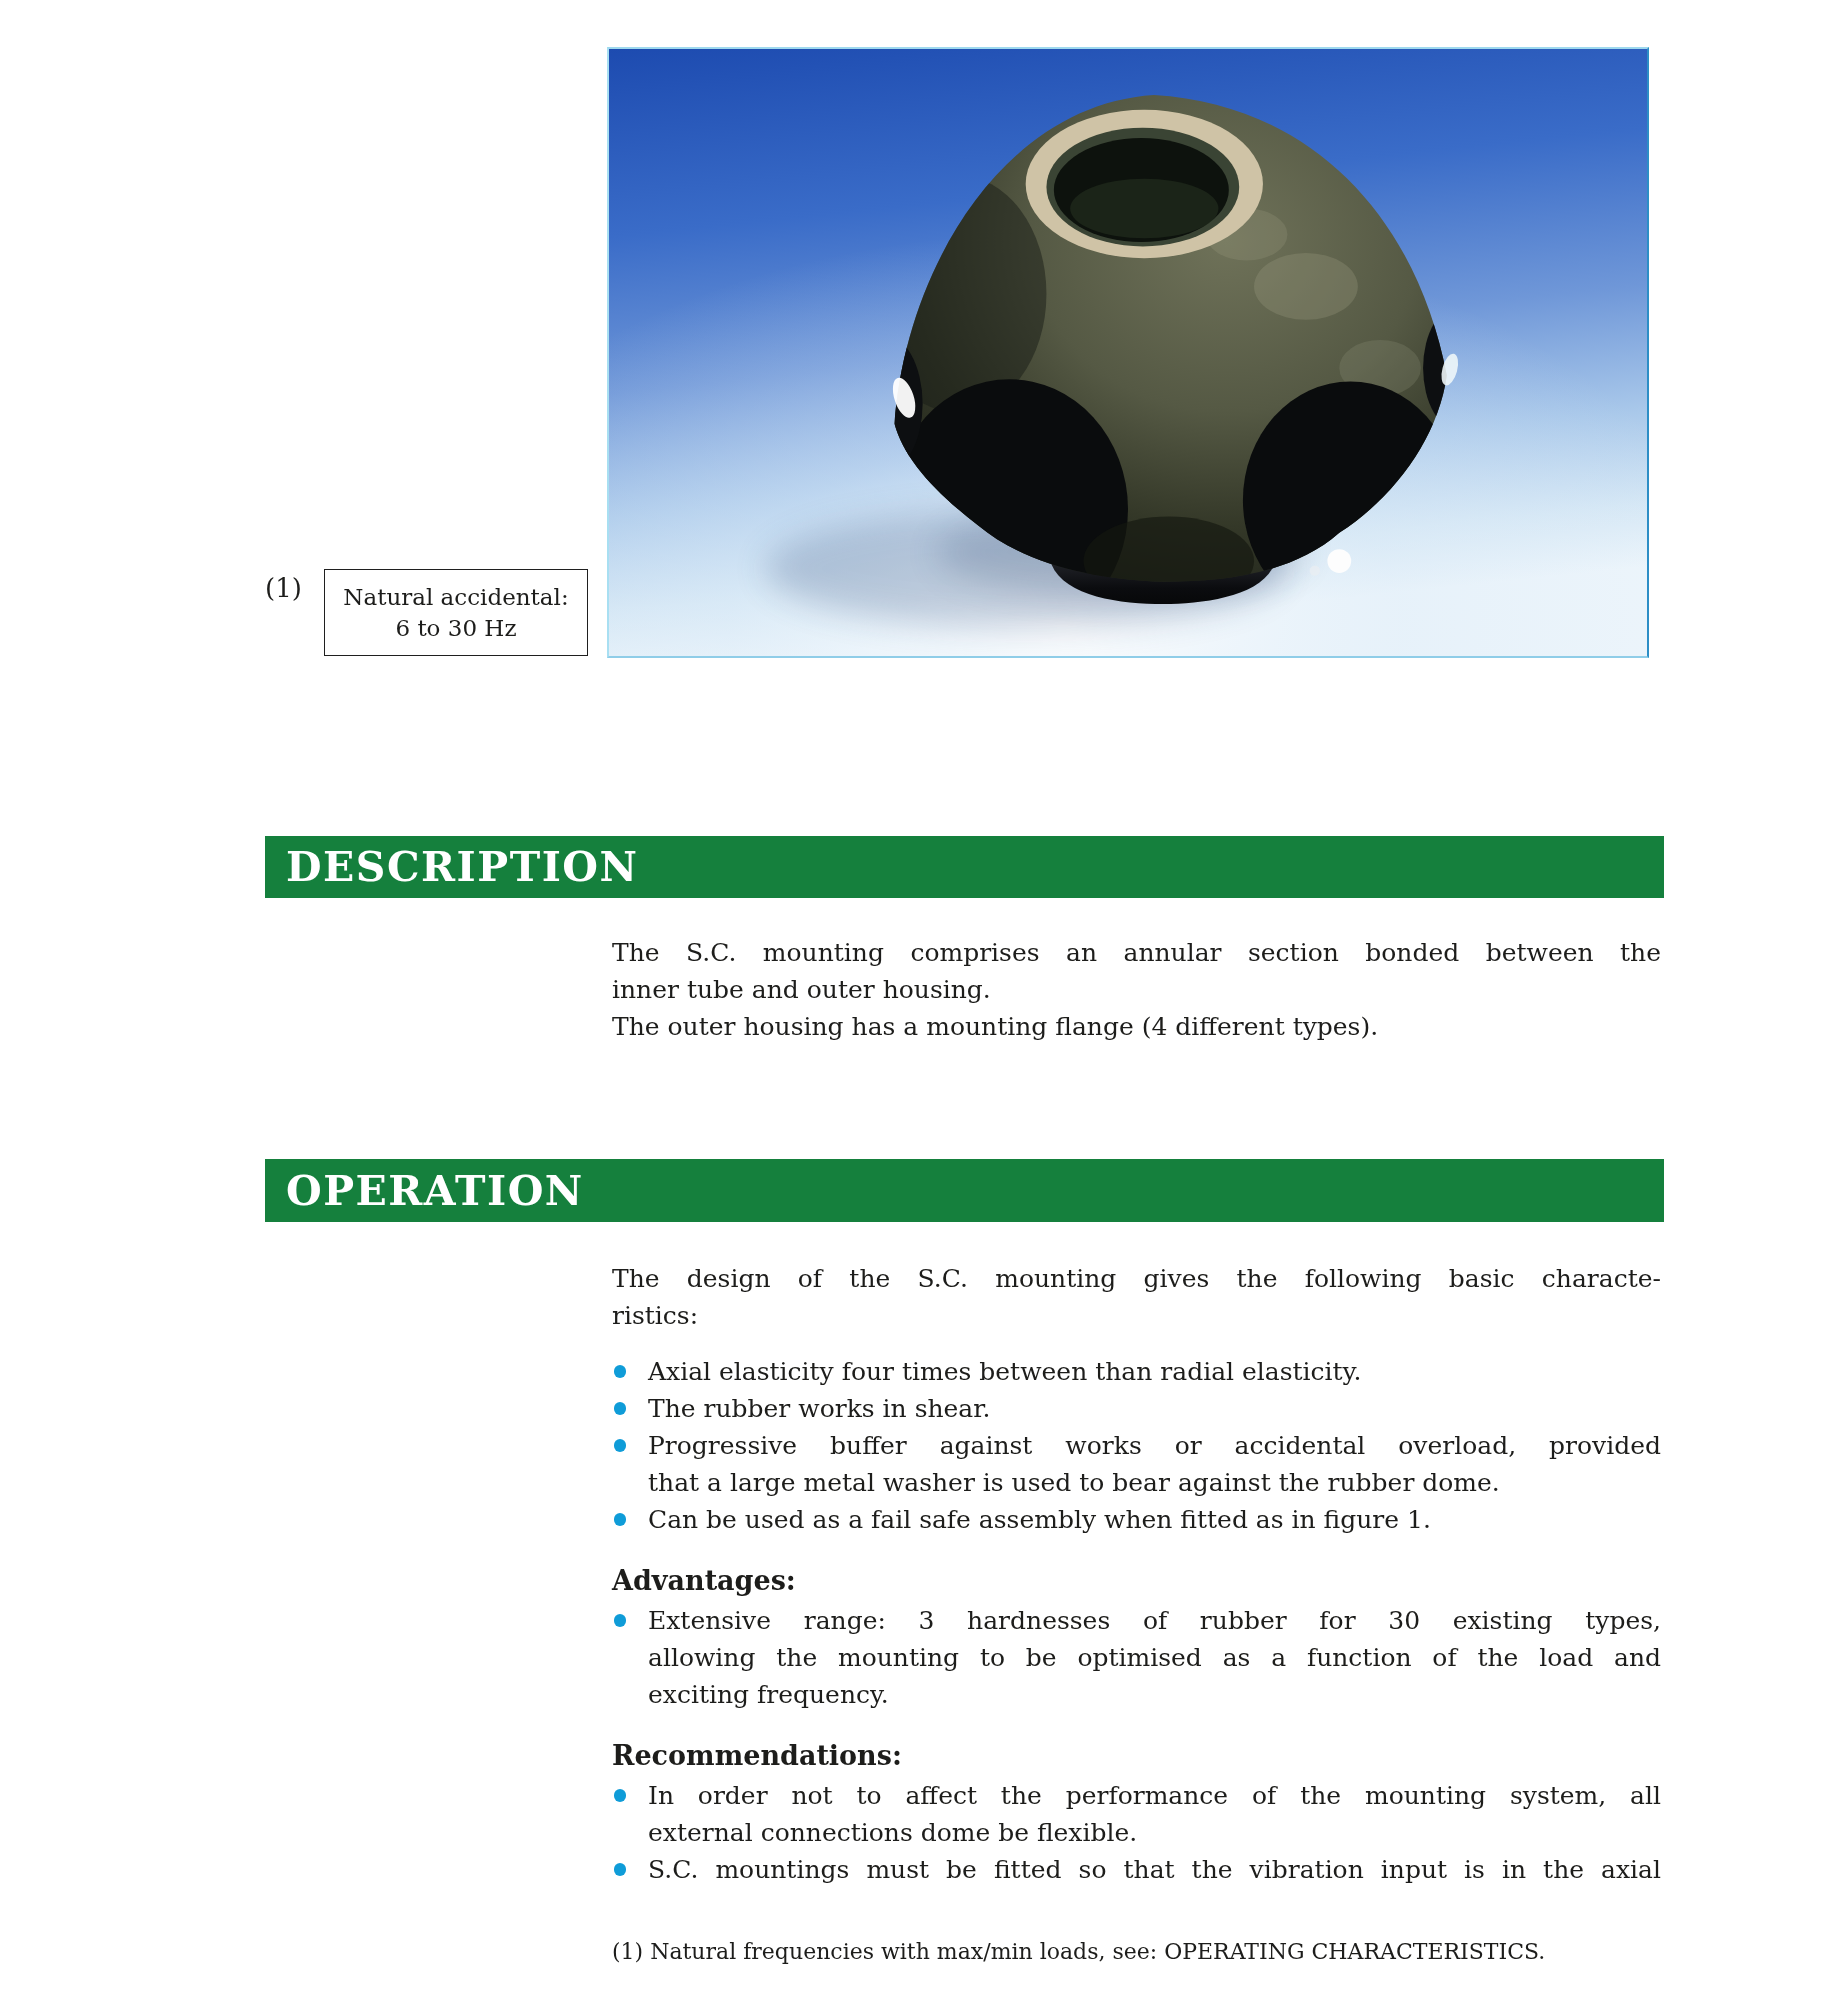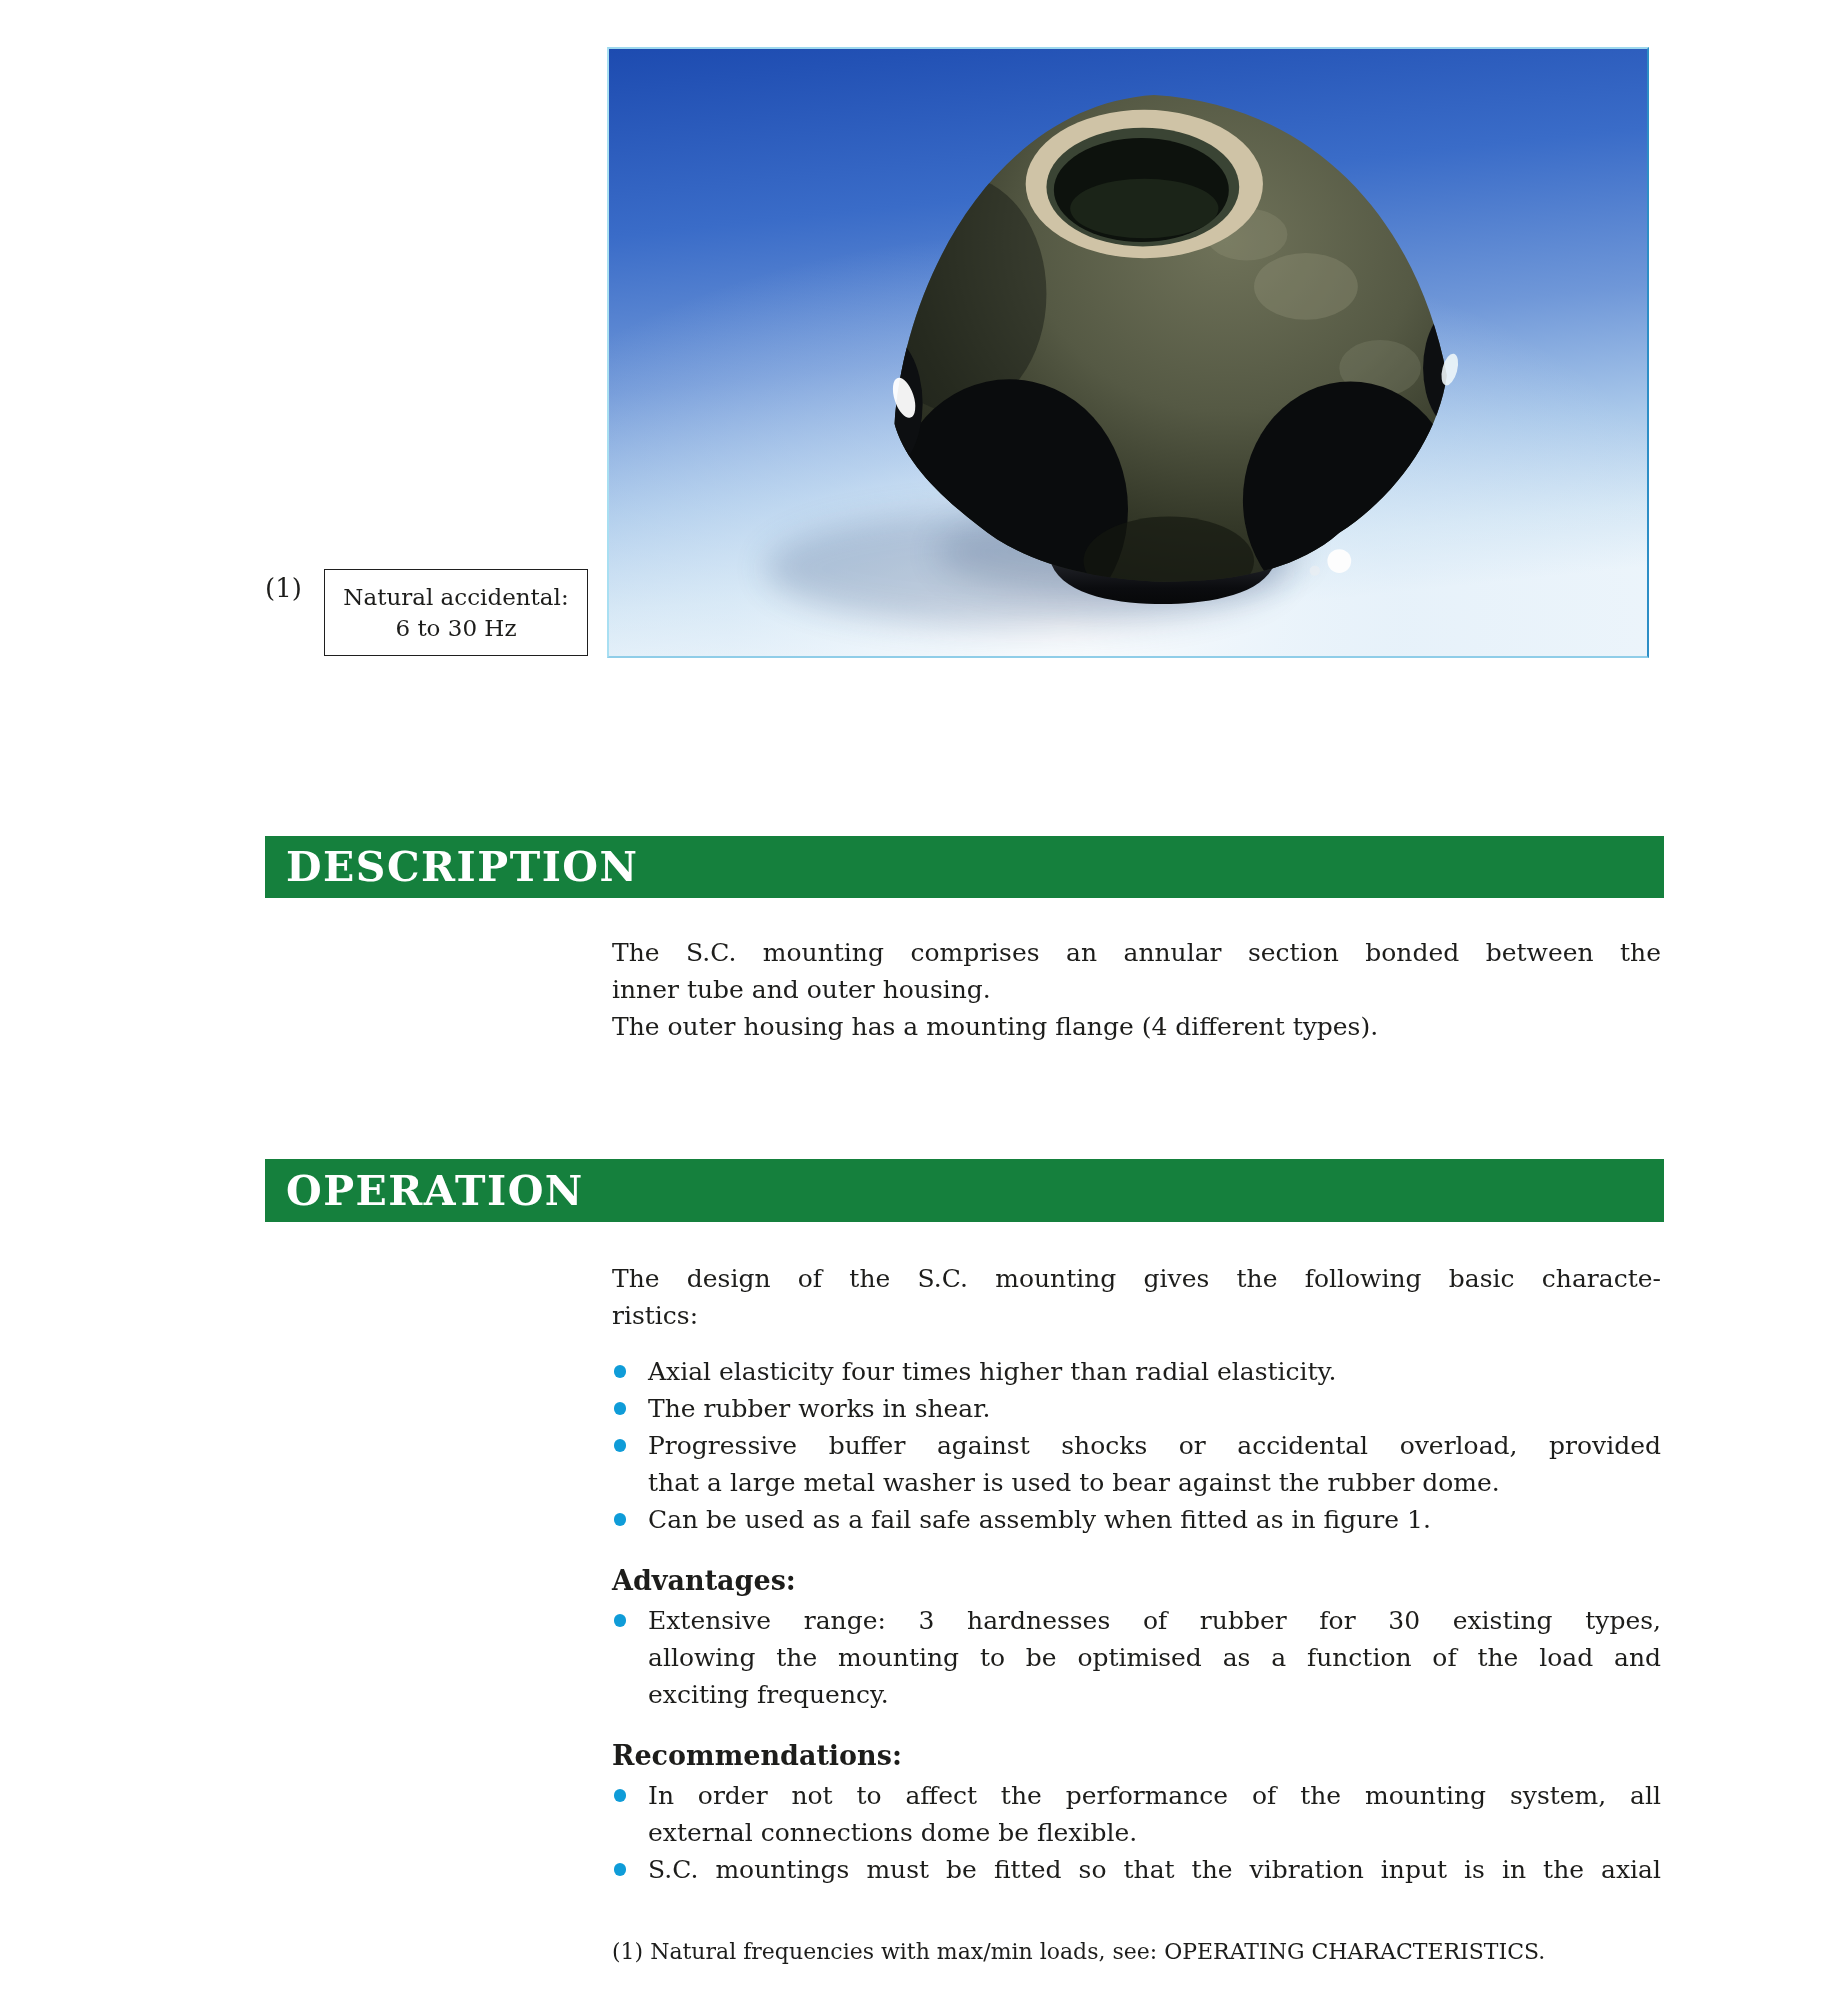--- a/index.html
+++ b/index.html
@@ -168,33 +168,33 @@
 </div>
 <div class="body-block" id="op-body">
   <div>
       <div class="tline just">The design of the S.C. mounting gives the following basic characte-</div>
       <div class="tline">ristics:</div>
     </div>
   <div class="bullet-list">
       <div class="bullet-item">
         <span class="dot"></span>
         <div>
-          <div class="tline">Axial elasticity four times higher than radial elasticity.</div>
+          <div class="tline">Axial elasticity four times between than radial elasticity.</div>
         </div>
       </div>
       <div class="bullet-item">
         <span class="dot"></span>
         <div>
           <div class="tline">The rubber works in shear.</div>
         </div>
       </div>
       <div class="bullet-item">
         <span class="dot"></span>
         <div>
-          <div class="tline just">Progressive buffer against shocks or accidental overload, provided</div>
+          <div class="tline just">Progressive buffer against works or accidental overload, provided</div>
           <div class="tline">that a large metal washer is used to bear against the rubber dome.</div>
         </div>
       </div>
       <div class="bullet-item">
         <span class="dot"></span>
         <div>
           <div class="tline">Can be used as a fail safe assembly when fitted as in figure 1.</div>
         </div>
       </div>
     </div>

